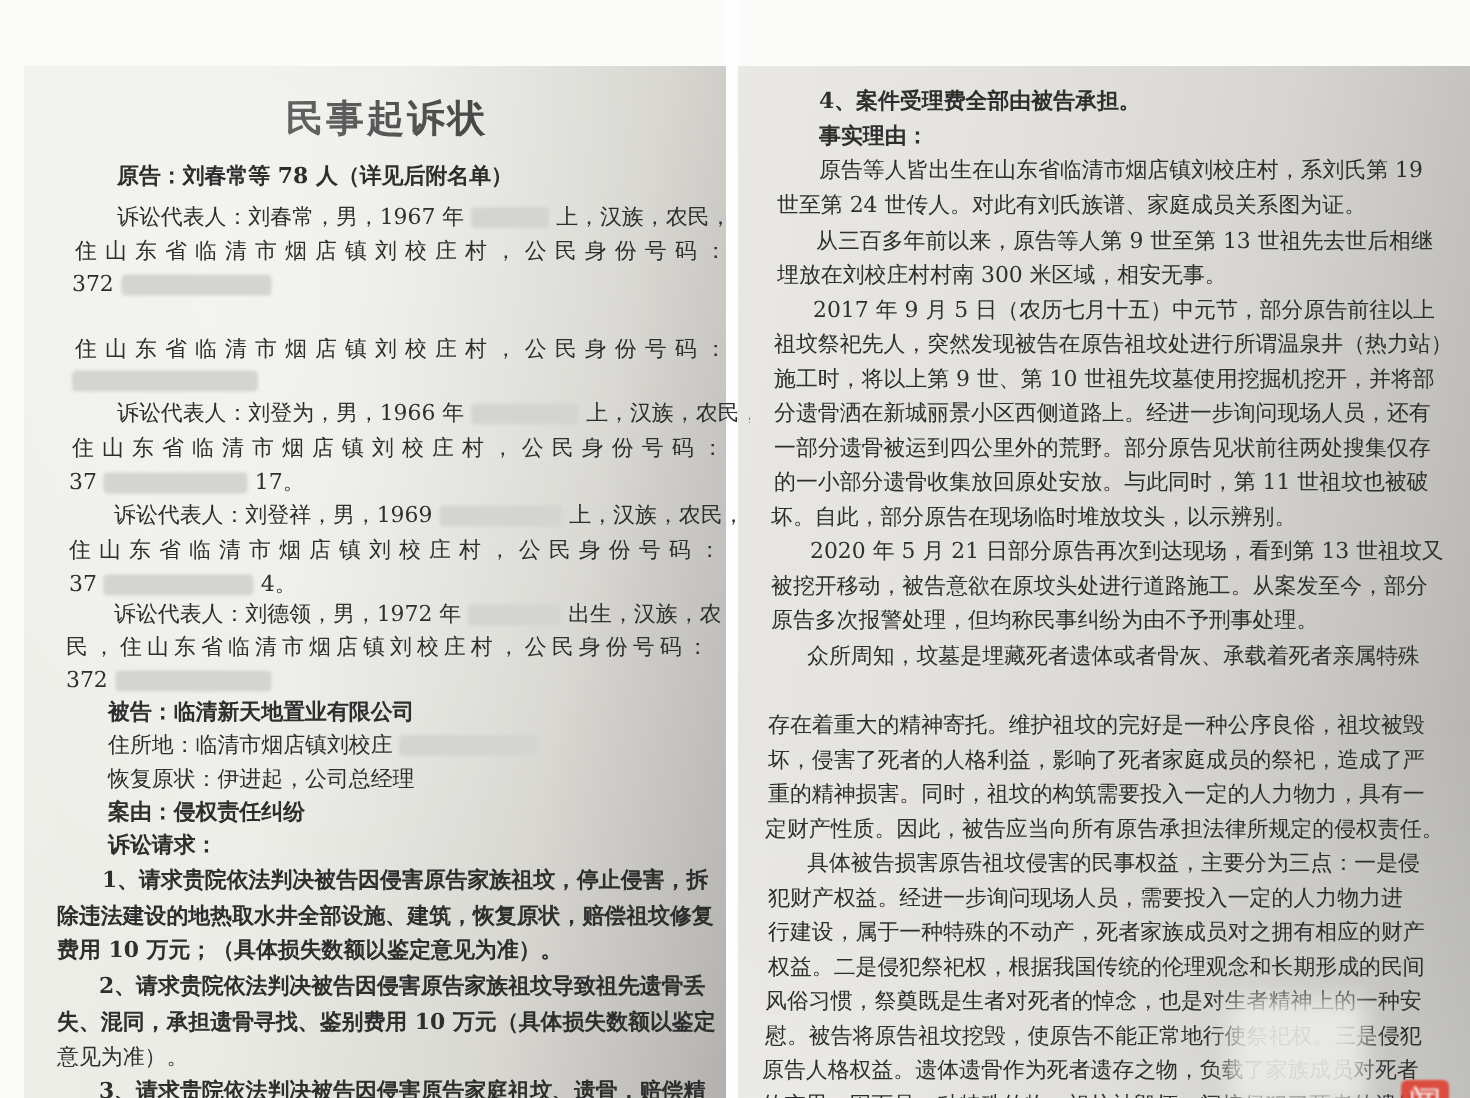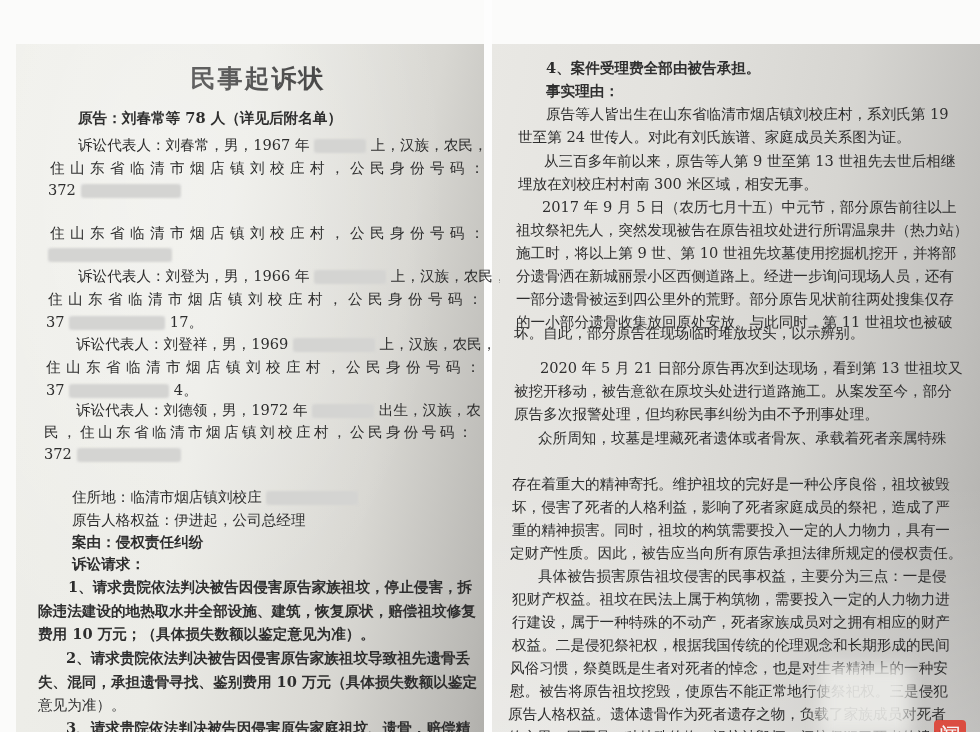--- a/index.html
+++ b/index.html
@@ -110,25 +110,26 @@
     <span>诉讼代表人：刘德领，男，1972 年</span>
     <span class="redact" style="width:62px"></span>
     <span>出生，汉族，农</span>
   </div>
   <div class="line" style="top:378px; left:28px; letter-spacing:3.4px;">民，住山东省临清市烟店镇刘校庄村，公民身份号码：</div>
   <div class="line" style="top:400px; left:28px;">
     <span>372</span>
     <span class="redact" style="width:104px"></span>
   </div>
 
+  <div class="line b" style="top:421px; left:56px;">被告：临清新天地置业有限公司</div>
   <div class="line" style="top:443px; left:56px;">
     <span>住所地：临清市烟店镇刘校庄</span>
     <span class="redact" style="width:92px"></span>
   </div>
-  <div class="line" style="top:466px; left:56px;">原告人格权益：伊进起，公司总经理</div>
+  <div class="line" style="top:466px; left:56px;">恢复原状：伊进起，公司总经理</div>
   <div class="line b" style="top:488px; left:56px;">案由：侵权责任纠纷</div>
   <div class="line b" style="top:510px; left:56px;">诉讼请求：</div>
 
   <div class="line b" style="top:533px; left:52px;">1、请求贵院依法判决被告因侵害原告家族祖坟，停止侵害，拆</div>
   <div class="line b" style="top:557px; left:22px;">除违法建设的地热取水井全部设施、建筑，恢复原状，赔偿祖坟修复</div>
   <div class="line b" style="top:580px; left:22px;">费用 10 万元；（具体损失数额以鉴定意见为准）。</div>
   <div class="line b" style="top:604px; left:50px;">2、请求贵院依法判决被告因侵害原告家族祖坟导致祖先遗骨丢</div>
   <div class="line b" style="top:628px; left:22px;">失、混同，承担遗骨寻找、鉴别费用 10 万元（具体损失数额以鉴定</div>
   <div class="line" style="top:651px; left:22px;">意见为准）。</div>
   <div class="line b" style="top:674px; left:50px;">3、请求贵院依法判决被告因侵害原告家庭祖坟、遗骨，赔偿精</div>
@@ -145,31 +146,31 @@
   <div class="line" style="top:60px; left:54px;">原告等人皆出生在山东省临清市烟店镇刘校庄村，系刘氏第 19</div>
   <div class="line" style="top:83px; left:26px;">世至第 24 世传人。对此有刘氏族谱、家庭成员关系图为证。</div>
   <div class="line" style="top:107px; left:52px;">从三百多年前以来，原告等人第 9 世至第 13 世祖先去世后相继</div>
   <div class="line" style="top:130px; left:26px;">埋放在刘校庄村村南 300 米区域，相安无事。</div>
   <div class="line" style="top:153px; left:50px;">2017 年 9 月 5 日（农历七月十五）中元节，部分原告前往以上</div>
   <div class="line" style="top:176px; left:24px;">祖坟祭祀先人，突然发现被告在原告祖坟处进行所谓温泉井（热力站）</div>
   <div class="line" style="top:199px; left:24px;">施工时，将以上第 9 世、第 10 世祖先坟墓使用挖掘机挖开，并将部</div>
   <div class="line" style="top:222px; left:24px;">分遗骨洒在新城丽景小区西侧道路上。经进一步询问现场人员，还有</div>
   <div class="line" style="top:245px; left:24px;">一部分遗骨被运到四公里外的荒野。部分原告见状前往两处搜集仅存</div>
   <div class="line" style="top:268px; left:24px;">的一小部分遗骨收集放回原处安放。与此同时，第 11 世祖坟也被破</div>
-  <div class="line" style="top:280px; left:22px;font-family:Liberation Mono, monospace;">坏。自此，部分原告在现场临时堆放坟头，以示辨别。</div>
+  <div class="line" style="top:291px; left:22px;">坏。自此，部分原告在现场临时堆放坟头，以示辨别。</div>
   <div class="line" style="top:314px; left:48px;">2020 年 5 月 21 日部分原告再次到达现场，看到第 13 世祖坟又</div>
   <div class="line" style="top:337px; left:22px;">被挖开移动，被告意欲在原坟头处进行道路施工。从案发至今，部分</div>
   <div class="line" style="top:360px; left:22px;">原告多次报警处理，但均称民事纠纷为由不予刑事处理。</div>
   <div class="line" style="top:384px; left:46px;">众所周知，坟墓是埋藏死者遗体或者骨灰、承载着死者亲属特殊</div>
   <div class="line" style="top:430px; left:20px;">存在着重大的精神寄托。维护祖坟的完好是一种公序良俗，祖坟被毁</div>
   <div class="line" style="top:453px; left:20px;">坏，侵害了死者的人格利益，影响了死者家庭成员的祭祀，造成了严</div>
   <div class="line" style="top:476px; left:20px;">重的精神损害。同时，祖坟的构筑需要投入一定的人力物力，具有一</div>
   <div class="line" style="top:499px; left:18px;">定财产性质。因此，被告应当向所有原告承担法律所规定的侵权责任。</div>
   <div class="line" style="top:522px; left:46px;">具体被告损害原告祖坟侵害的民事权益，主要分为三点：一是侵</div>
-  <div class="line" style="top:545px; left:20px;">犯财产权益。祖坟在民法上属于构筑物，需要投入一定的人力物力进</div>
+  <div class="line" style="top:545px; left:20px;">犯财产权益。经进一步询问现场人员，需要投入一定的人力物力进</div>
   <div class="line" style="top:568px; left:20px;">行建设，属于一种特殊的不动产，死者家族成员对之拥有相应的财产</div>
   <div class="line" style="top:591px; left:20px;">权益。二是侵犯祭祀权，根据我国传统的伦理观念和长期形成的民间</div>
   <div class="line" style="top:614px; left:18px;">风俗习惯，祭奠既是生者对死者的悼念，也是对生者精神上的一种安</div>
   <div class="line" style="top:637px; left:18px;">慰。被告将原告祖坟挖毁，使原告不能正常地行使祭祀权。三是侵犯</div>
   <div class="line" style="top:660px; left:16px;">原告人格权益。遗体遗骨作为死者遗存之物，负载了家族成员对死者</div>
   <div class="line" style="top:683px; left:16px;text-align:right;">的哀思，因而是一种特殊的物。祖坟被毁坏，间接侵犯了死者的遗体、</div>
   <div class="line" style="top:706px; left:16px;">遗骨，侵害了我国民族传统意识中死者的尊严和安宁，导致原本安...</div>
 
   <div class="blur-patch"></div>
   <div class="watermark">闻</div>

